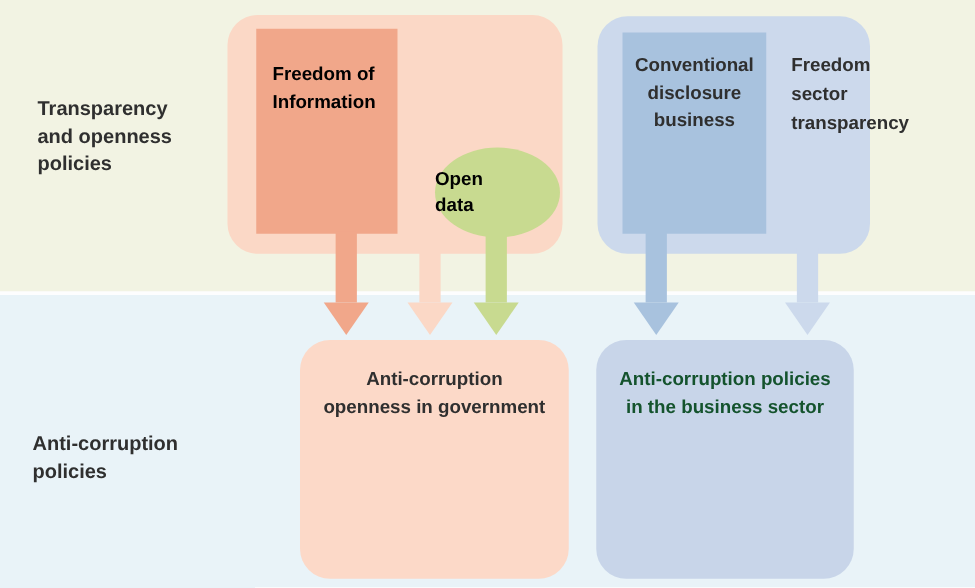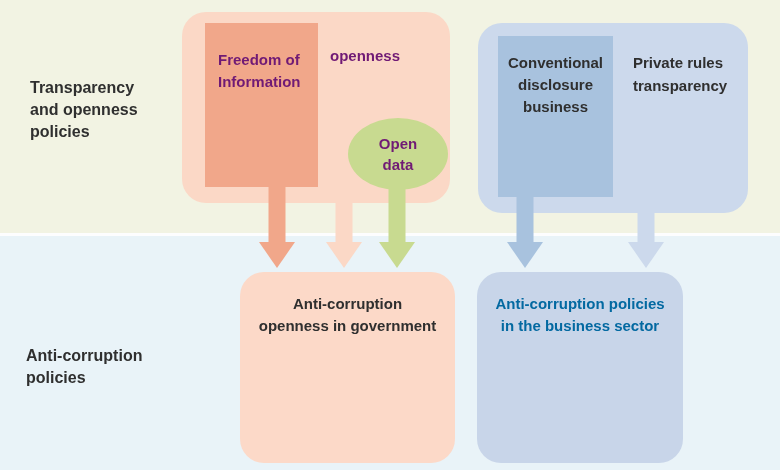--- a/index.html
+++ b/index.html
@@ -12,31 +12,31 @@
   .band { position:absolute; left:0; width:780px; }
   .band-top { top:0; height:233px; }
   .band-bottom { top:236px; height:234px; }
 
   .side-label { position:absolute; font-size:16px; line-height:22px; }
   .label-top { left:30px; top:77px; }
   .label-bottom { left:26px; top:345px; }
 
   .group { position:absolute; border-radius:24px; }
   .group-peach { left:182px; top:12px; width:268px; height:191px; }
-  .group-blue  { left:478px; top:23px; width:270px; height:190px; }
+  .group-blue  { left:478px; top:13px; width:218px; height:190px; }
 
   .foi-box {
     position:absolute; left:23px; top:11px; width:113px; height:164px;
     padding:26px 0 0 13px; font-size:15px; line-height:22px;
   }
   .public-text { position:absolute; left:148px; top:32px; font-size:15px; line-height:23px; }
   .open-data {
     position:absolute; left:166px; top:106px; width:100px; height:72px;
     border-radius:50%; display:flex; flex-direction:column;
-    align-items:center; justify-content:center;
+    align-items:flex-start; justify-content:center;
     font-size:15px; line-height:21px; text-align:center;
   }
   .conv-box {
     position:absolute; left:20px; top:13px; width:115px; height:161px;
     padding-top:16px; text-align:center; font-size:15px; line-height:22px;
   }
   .private-text { position:absolute; left:155px; top:28px; font-size:15px; line-height:23px; }
 
   .bottom-box {
     position:absolute; border-radius:24px; text-align:center;
@@ -78,42 +78,41 @@
     <div>Transparency</div>
     <div>and openness</div>
     <div>policies</div>
   </div>
 
   <div class="side-label label-bottom" style="color: rgb(47, 47, 47);">
     <div>Anti-corruption</div>
     <div>policies</div>
   </div>
 
-  <div class="group group-peach" style="background-color: rgb(251, 216, 198); color: #701a75;">
+  <div class="group group-peach" style="background-color: rgb(251, 216, 198); color: #000000;">
     <div class="foi-box" style="background-color: rgb(241, 167, 138);">
       <div>Freedom of</div>
       <div>Information</div>
     </div>
     <div class="public-text">
-      <div>openness</div>
     </div>
     <div class="open-data" style="background-color: rgb(200, 218, 144);">
       <div>Open</div>
       <div>data</div>
     </div>
   </div>
 
   <div class="group group-blue" style="background-color: rgb(204, 217, 236); color: rgb(47, 47, 47);">
     <div class="conv-box" style="background-color: rgb(168, 194, 222);">
       <div>Conventional</div>
       <div>disclosure</div>
       <div>business</div>
     </div>
     <div class="private-text">
-      <div>Private rules</div>
+      <div>Freedom sector</div>
       <div>transparency</div>
     </div>
   </div>
 
   <div class="arrow arrow-foi">
     <div class="shaft" style="background-color: rgb(241, 167, 138);"></div>
     <div class="head" style="border-top-color: rgb(241, 167, 138);"></div>
   </div>
   <div class="arrow arrow-openness">
     <div class="shaft" style="background-color: rgb(251, 216, 198);"></div>
@@ -130,18 +129,18 @@
   <div class="arrow arrow-private">
     <div class="shaft" style="background-color: rgb(204, 217, 236);"></div>
     <div class="head" style="border-top-color: rgb(204, 217, 236);"></div>
   </div>
 
   <div class="bottom-box box-gov" style="background-color: rgb(252, 217, 200); color: rgb(47, 47, 47);">
     <div>Anti-corruption</div>
     <div>openness in government</div>
   </div>
 
-  <div class="bottom-box box-biz" style="background-color: rgb(200, 213, 233); color: #0369a1;">
+  <div class="bottom-box box-biz" style="background-color: rgb(200, 213, 233); color: #14532d;">
     <div>Anti-corruption policies</div>
     <div>in the business sector</div>
   </div>
 
 </div>
 
 </body></html>

